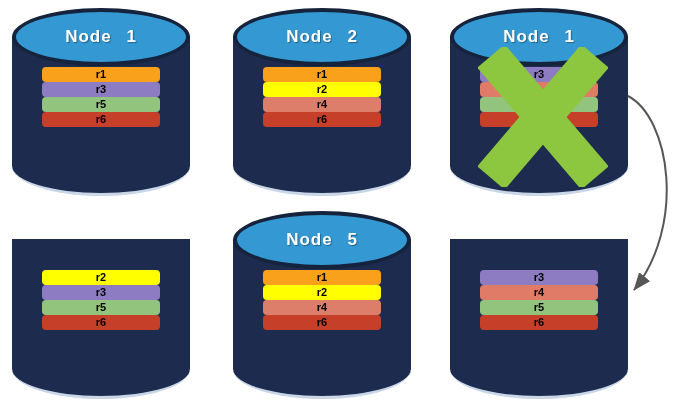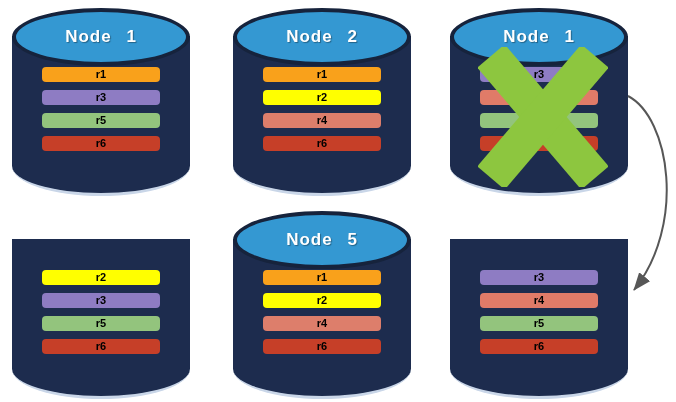--- a/index.html
+++ b/index.html
@@ -51,21 +51,20 @@
     white-space: nowrap;
   }
   .bars {
     position: absolute;
     left: 50%;
     transform: translateX(-50%);
     top: 59px;
     width: 118px;
     display: flex;
     flex-direction: column;
-    gap: 8px;
   }
   .bar {
     height: 15px;
     border-radius: 4px;
     display: flex;
     align-items: center;
     justify-content: center;
     font-weight: bold;
     font-size: 11px;
     color: #000000;

